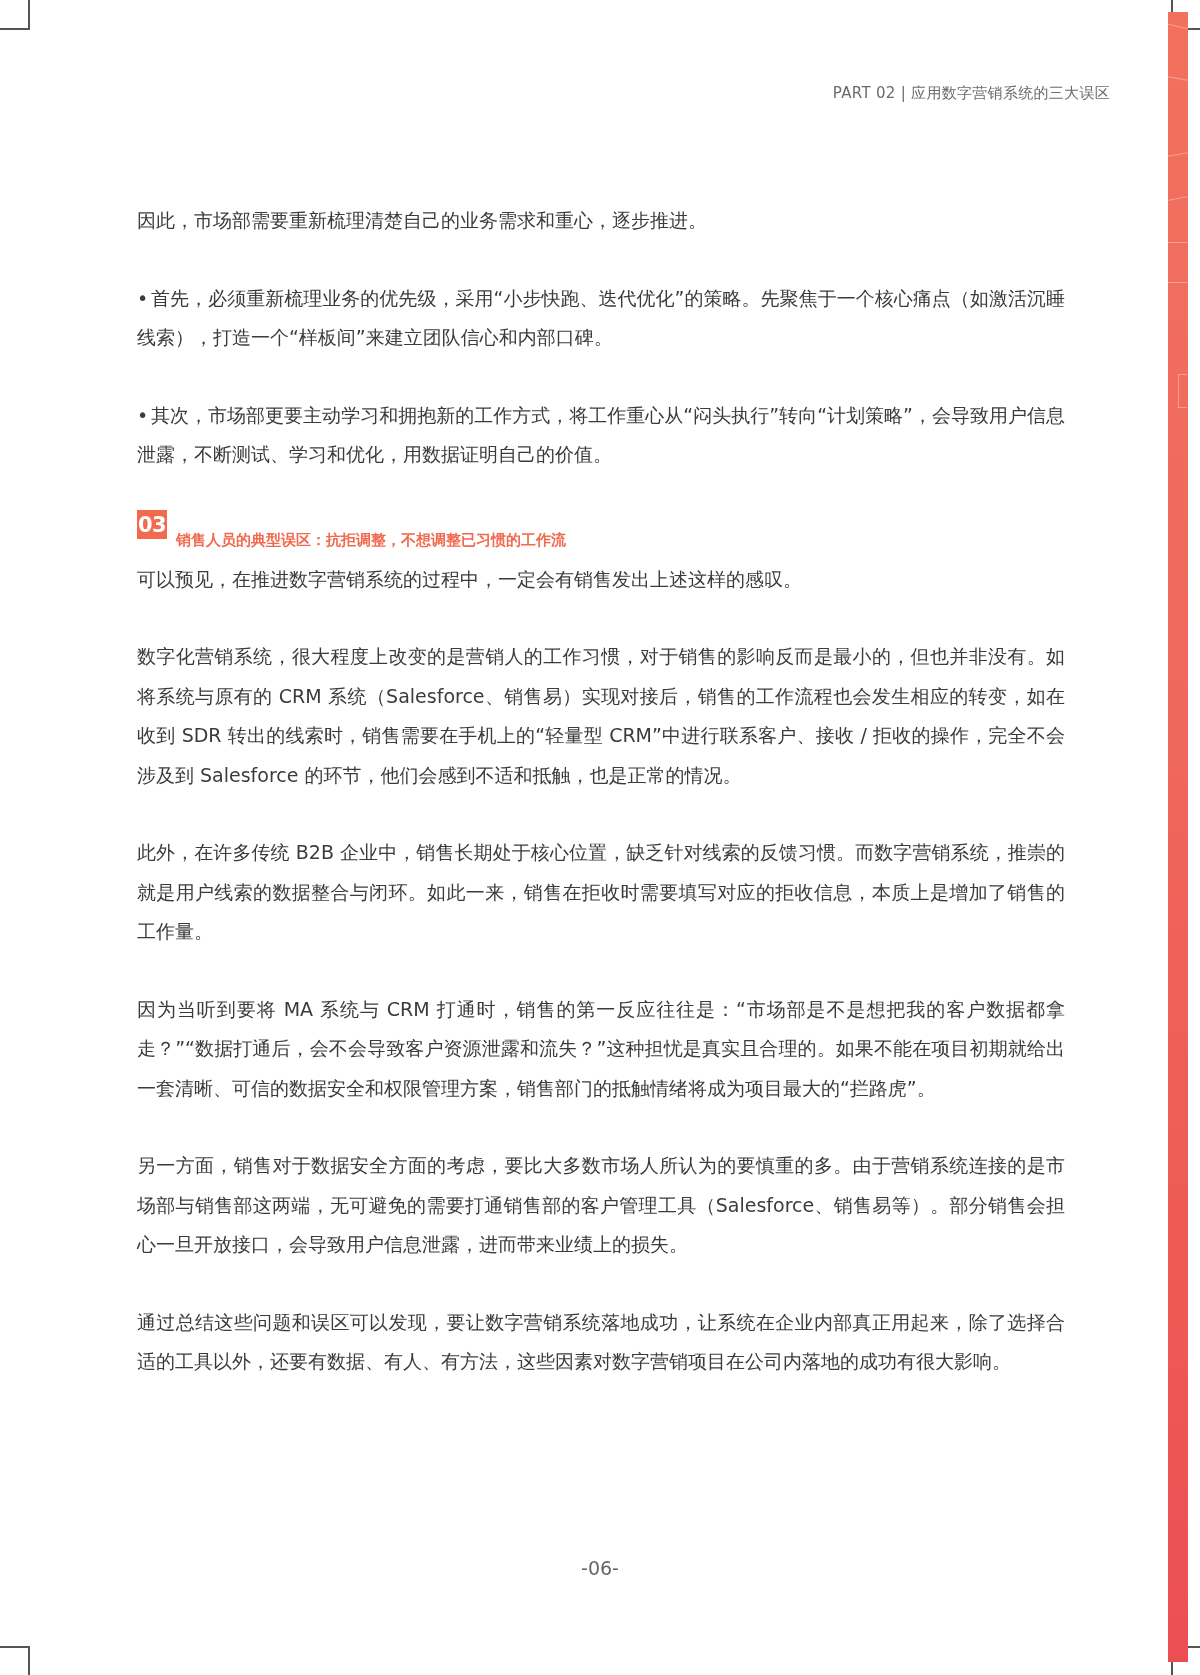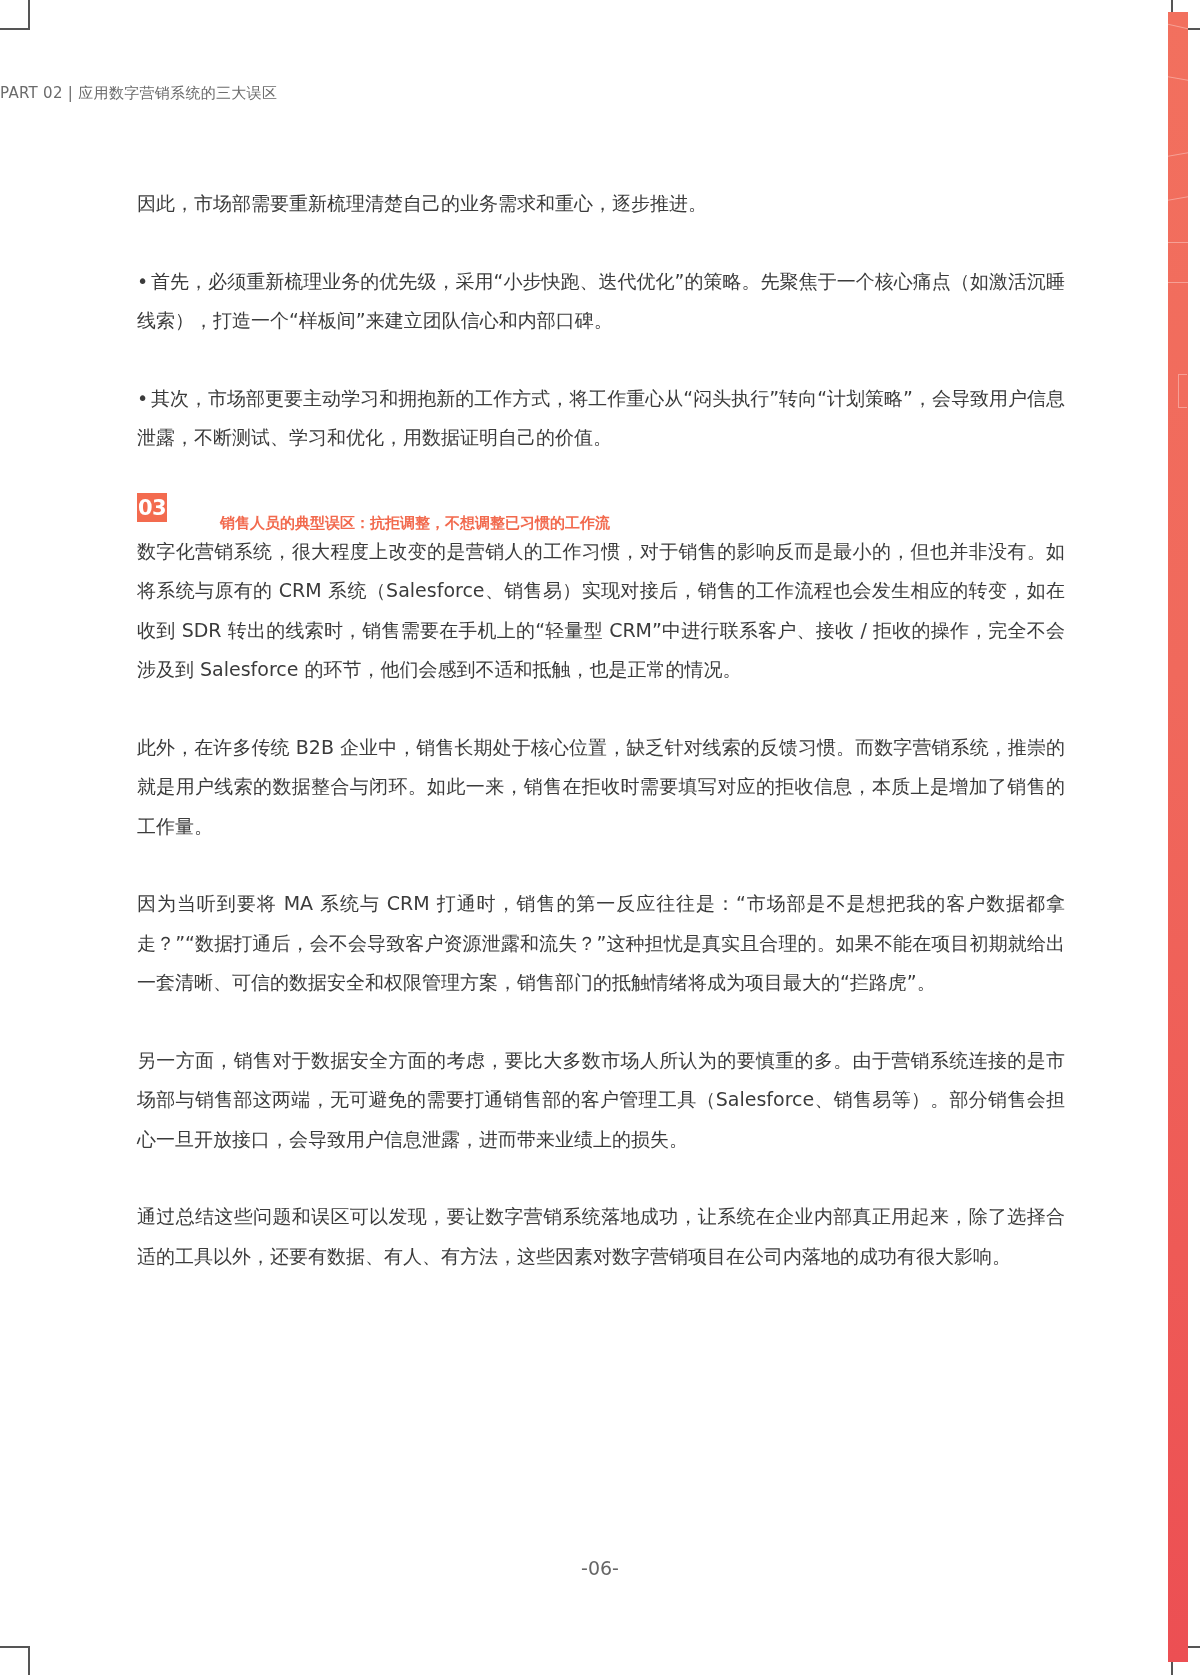--- a/index.html
+++ b/index.html
@@ -16,30 +16,30 @@
     .crop-br { left: 1171px; top: 1646px; width: 29px; height: 29px; border-left-width: 2px; border-top-width: 2px; }
 
     .stripe {
       position: absolute; left: 1168px; top: 12px; width: 20px; height: 1650px;
       background: linear-gradient(to bottom, #f2705e 0%, #f0695c 40%, #ee5a56 75%, #ec4f53 100%);
       overflow: hidden;
     }
     .stripe .deco { position: absolute; left: 0; width: 20px; height: 1px; background: rgba(255,255,255,0.35); }
 
     .header {
-      position: absolute; left: 0; width: 1110px; top: 84px; text-align: left;
+      position: absolute; left: 0; width: 1110px; top: 84px; text-align: right;
       font-size: 15px; color: #6b6b6b; letter-spacing: 0.3px;
     }
     .content { position: absolute; left: 137px; top: 184px; width: 928px; }
-    .para { font-size: 19px; line-height: 39.5px; margin: 0 0 38px 0; text-align: justify; color: #3b3b3b; }
+    .para { font-size: 19px; line-height: 39.5px; margin: 17px 0 38px 0; text-align: justify; color: #3b3b3b; }
     .para.bullet { position: relative; }
     .bullet-dot { display: inline-block; width: 14px; }
 
     .section-heading {
-      display: flex; align-items: center; margin: -6px 0 6px 0; height: 36px; gap: 44px;
+      display: flex; align-items: center; margin: -6px 0 6px 0; height: 36px;
     }
     .badge {
       background: #f36b4f; color: #fff; font-weight: bold; font-size: 21px;
       width: 30px; height: 29px; display: flex; align-items: center; justify-content: center;
       margin-right: 9px; letter-spacing: -0.5px;
     }
     .heading-text { color: #f26a4e; font-weight: bold; font-size: 15px; margin-top: 32px; }
 
     .page-number {
       position: absolute; left: 0; width: 1200px; top: 1557px; text-align: center;
@@ -71,20 +71,21 @@
 
   <p class="para bullet"><span class="bullet-dot">•</span><span>首先，必须重新梳理业务的优先级，采用“小步快跑、迭代优化”的策略。先聚焦于一个核心痛点（如激活沉睡线索），打造一个“样板间”来建立团队信心和内部口碑。</span></p>
 
   <p class="para bullet"><span class="bullet-dot">•</span><span>其次，市场部更要主动学习和拥抱新的工作方式，将工作重心从“闷头执行”转向“计划策略”，会导致用户信息泄露，不断测试、学习和优化，用数据证明自己的价值。</span></p>
 
   <div class="section-heading">
     <div class="badge">03</div>
     <div class="heading-text">销售人员的典型误区：抗拒调整，不想调整已习惯的工作流</div>
   </div>
 
+  <p class="para">可以预见，在推进数字营销系统的过程中，一定会有销售发出上述这样的感叹。</p>
   <p class="para">数字化营销系统，很大程度上改变的是营销人的工作习惯，对于销售的影响反而是最小的，但也并非没有。如将系统与原有的 CRM 系统（Salesforce、销售易）实现对接后，销售的工作流程也会发生相应的转变，如在收到 SDR 转出的线索时，销售需要在手机上的“轻量型 CRM”中进行联系客户、接收 / 拒收的操作，完全不会涉及到 Salesforce 的环节，他们会感到不适和抵触，也是正常的情况。</p>
   <p class="para">此外，在许多传统 B2B 企业中，销售长期处于核心位置，缺乏针对线索的反馈习惯。而数字营销系统，推崇的就是用户线索的数据整合与闭环。如此一来，销售在拒收时需要填写对应的拒收信息，本质上是增加了销售的工作量。</p>
   <p class="para">因为当听到要将 MA 系统与 CRM 打通时，销售的第一反应往往是：“市场部是不是想把我的客户数据都拿走？”“数据打通后，会不会导致客户资源泄露和流失？”这种担忧是真实且合理的。如果不能在项目初期就给出一套清晰、可信的数据安全和权限管理方案，销售部门的抵触情绪将成为项目最大的“拦路虎”。</p>
   <p class="para">另一方面，销售对于数据安全方面的考虑，要比大多数市场人所认为的要慎重的多。由于营销系统连接的是市场部与销售部这两端，无可避免的需要打通销售部的客户管理工具（Salesforce、销售易等）。部分销售会担心一旦开放接口，会导致用户信息泄露，进而带来业绩上的损失。</p>
   <p class="para">通过总结这些问题和误区可以发现，要让数字营销系统落地成功，让系统在企业内部真正用起来，除了选择合适的工具以外，还要有数据、有人、有方法，这些因素对数字营销项目在公司内落地的成功有很大影响。</p>
 </div>
 
 <div class="page-number">-06-</div>
 
 </body></html>

